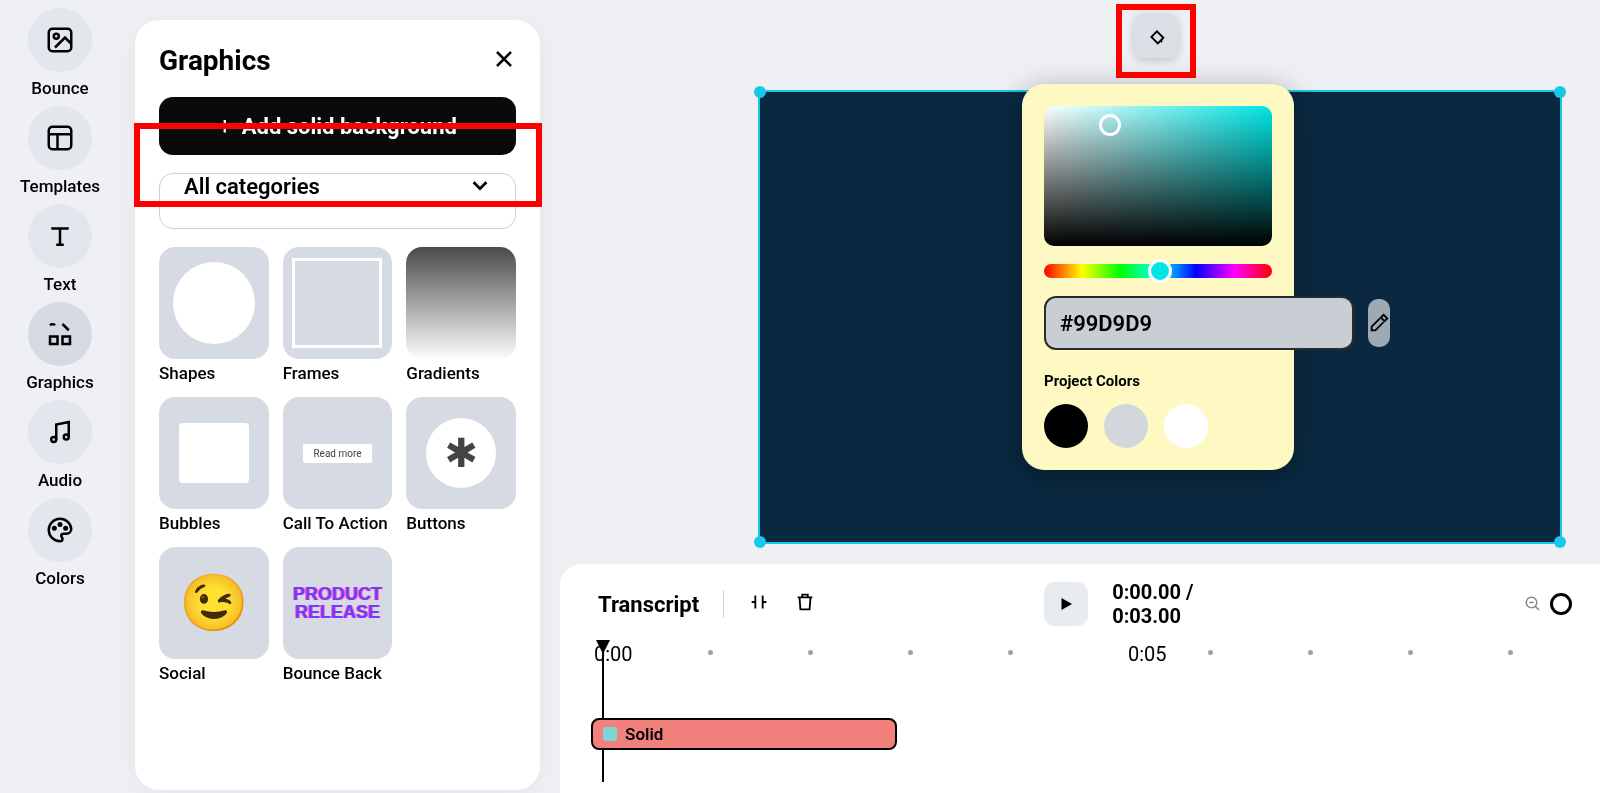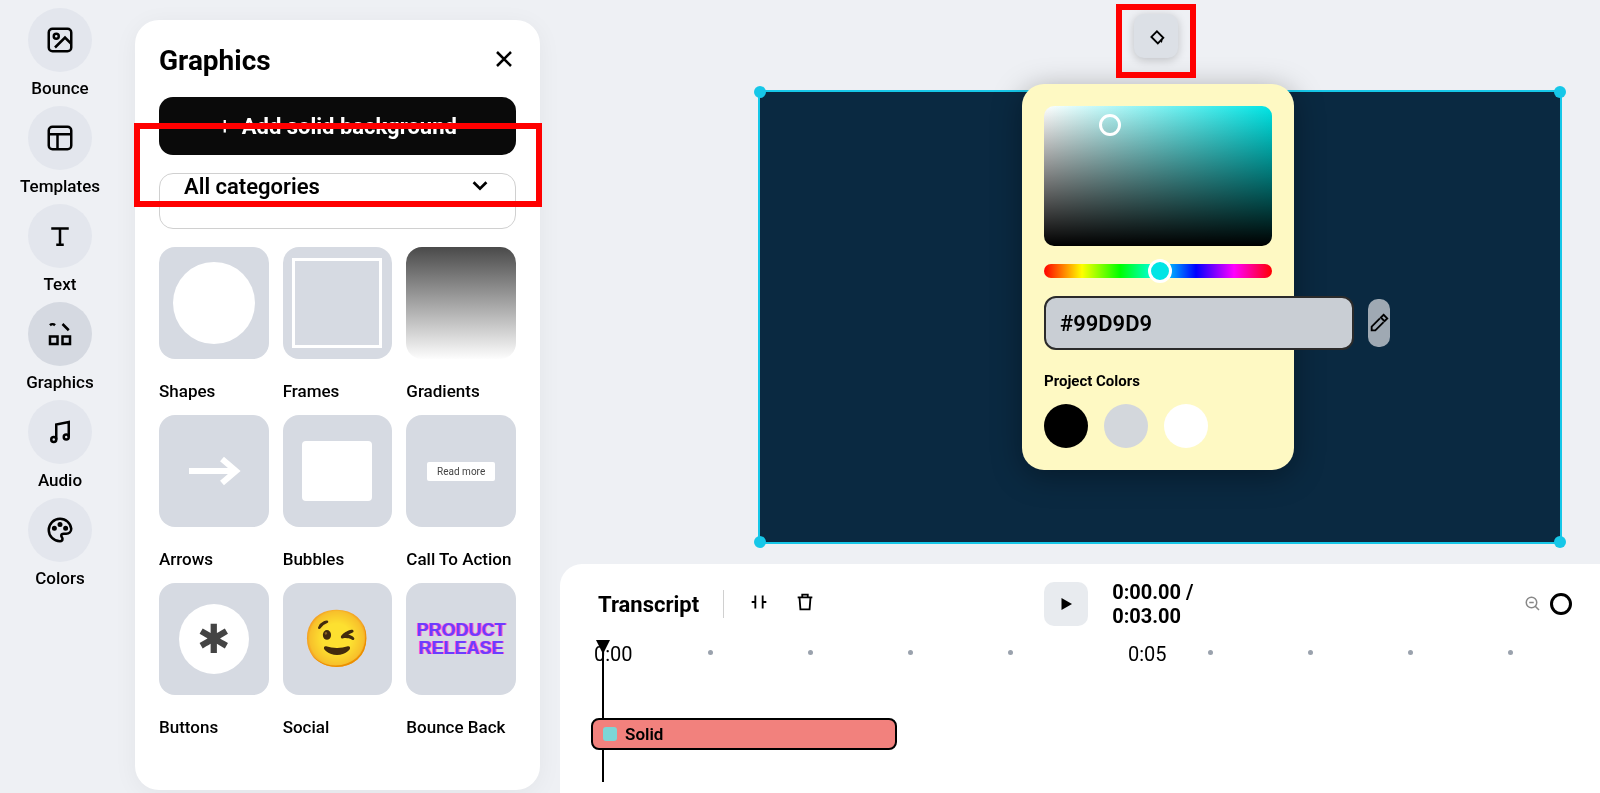--- a/index.html
+++ b/index.html
@@ -46,21 +46,21 @@
 .add-bg-btn .plus { font-size: 24px; font-weight: 400; }
 
 .category-dd {
   width: 100%; height: 56px; border: 1px solid #d0d0d0; border-radius: 14px;
   display: flex; align-items: flex-start; justify-content: space-between;
   padding: 0 24px; font-size: 22px; font-weight: 600; cursor: pointer; margin-bottom: 18px;
 }
 .category-dd svg { width: 22px; height: 22px; stroke: #000; stroke-width: 3; fill: none; }
 
 .grid { display: grid; grid-template-columns: repeat(3, 1fr); gap: 14px 14px; }
-.tile { display: flex; flex-direction: column; gap: 22px; cursor: pointer; }
+.tile { display: flex; flex-direction: column; gap: 4px; cursor: pointer; }
 .thumb {
   width: 100%; height: 112px; border-radius: 16px;
   background: #d6dae2; display: flex; align-items: center; justify-content: center;
   font-size: 12px; color: #444;
 }
 .tile-label { font-size: 17px; font-weight: 500; color: #000; }
 .thumb.shapes::after { content: ""; width: 82px; height: 82px; border-radius: 50%; background: #fff; }
 .thumb.frames::after { content: ""; width: 84px; height: 84px; border: 3px solid #fff; }
 .thumb.gradients { background: linear-gradient(#4a4a4a, #fdfdfd); }
 .thumb.arrows svg { width: 60px; height: 40px; stroke: #fff; stroke-width: 6; fill: none; }
@@ -247,28 +247,20 @@
       </div>
     <div class="tile">
         <div class="thumb frames"></div>
         <div class="tile-label">Frames</div>
       </div>
     <div class="tile">
         <div class="thumb gradients"></div>
         <div class="tile-label">Gradients</div>
       </div>
     <div class="tile">
-        <div class="thumb arrows">
-          <svg viewBox="0 0 60 40">
-            <path d="M5 20h45M38 8l14 12-14 12"></path>
-          </svg>
-        </div>
-        <div class="tile-label">Arrows</div>
-      </div>
-    <div class="tile">
         <div class="thumb bubbles"></div>
         <div class="tile-label">Bubbles</div>
       </div>
     <div class="tile">
         <div class="thumb cta"></div>
         <div class="tile-label">Call To Action</div>
       </div>
     <div class="tile">
         <div class="thumb buttons"></div>
         <div class="tile-label">Buttons</div>

